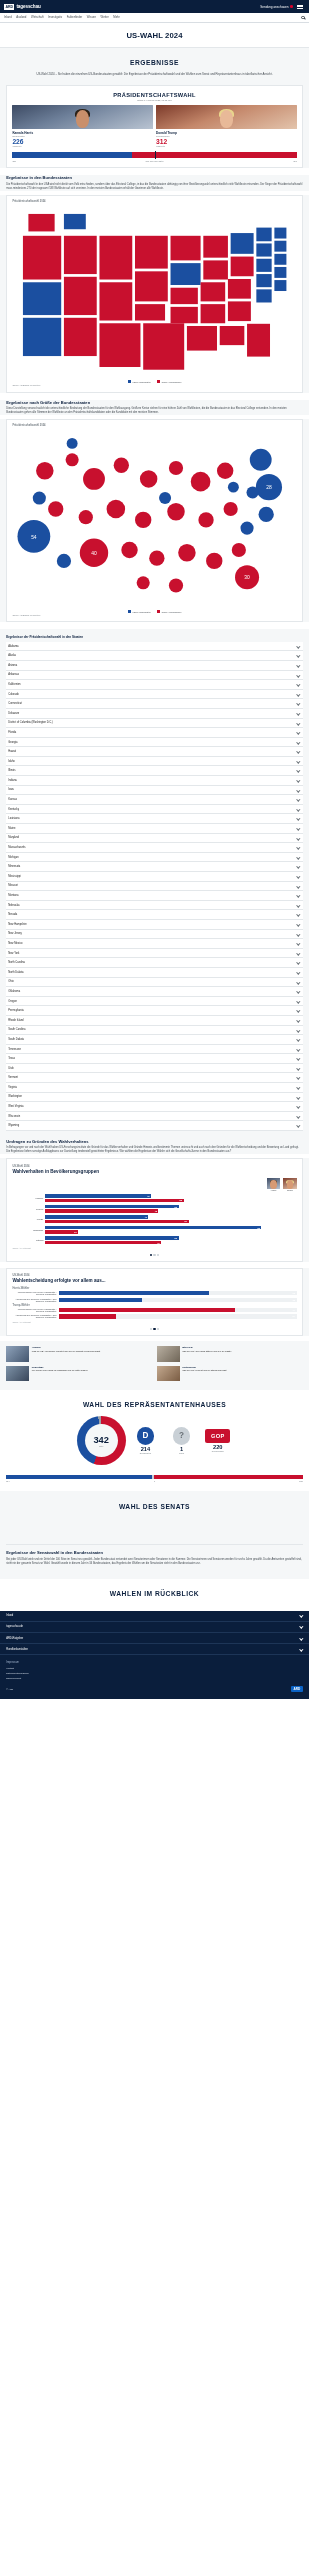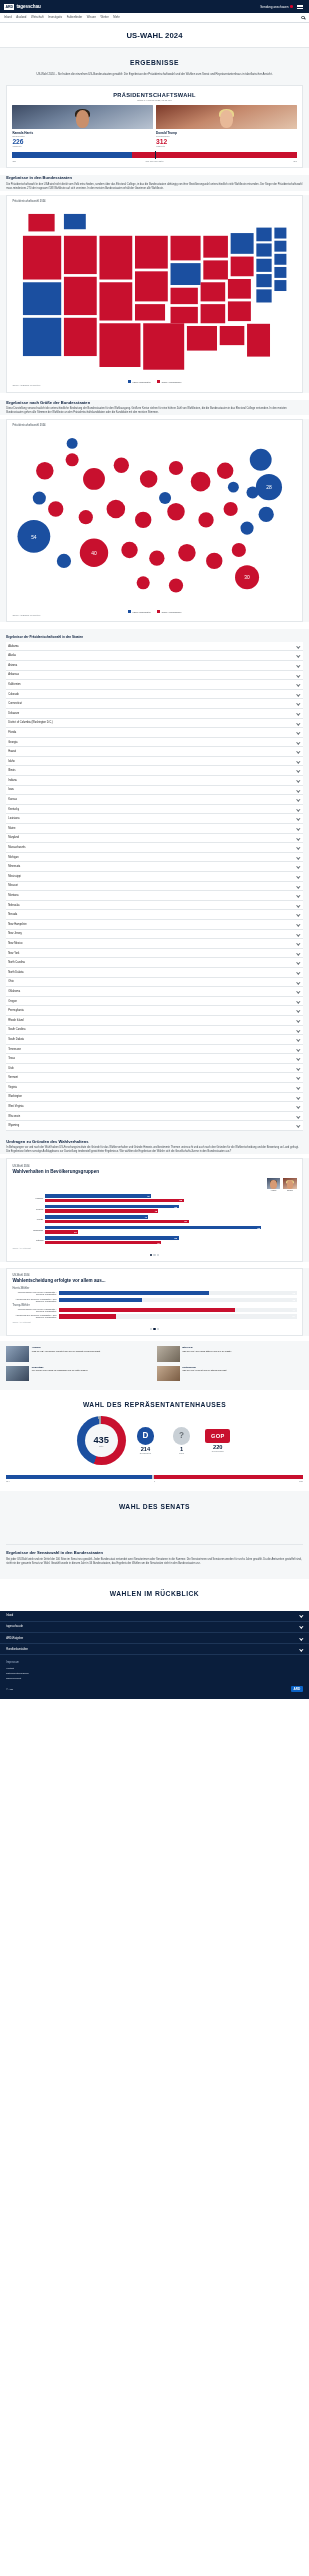--- a/index.html
+++ b/index.html
@@ -896,21 +896,21 @@
 </div>
 
 <div class="band-white">
   <div class="section-head">
     <h2>WAHL DES REPRÄSENTANTENHAUSES</h2>
   </div>
   <div class="house-wrap">
     <div class="donut-row">
       <div class="donut">
         <div class="donut-center">
-          <div class="donut-num">435</div>
+          <div class="donut-num">342</div>
           <div class="donut-lbl">Sitze</div>
         </div>
       </div>
       <div class="party-cols">
         <div class="party-col">
           <div class="party-badge badge-dem">D</div>
           <div class="party-num">214</div>
           <div class="party-sub">Demokraten</div>
         </div>
         <div class="party-col">

